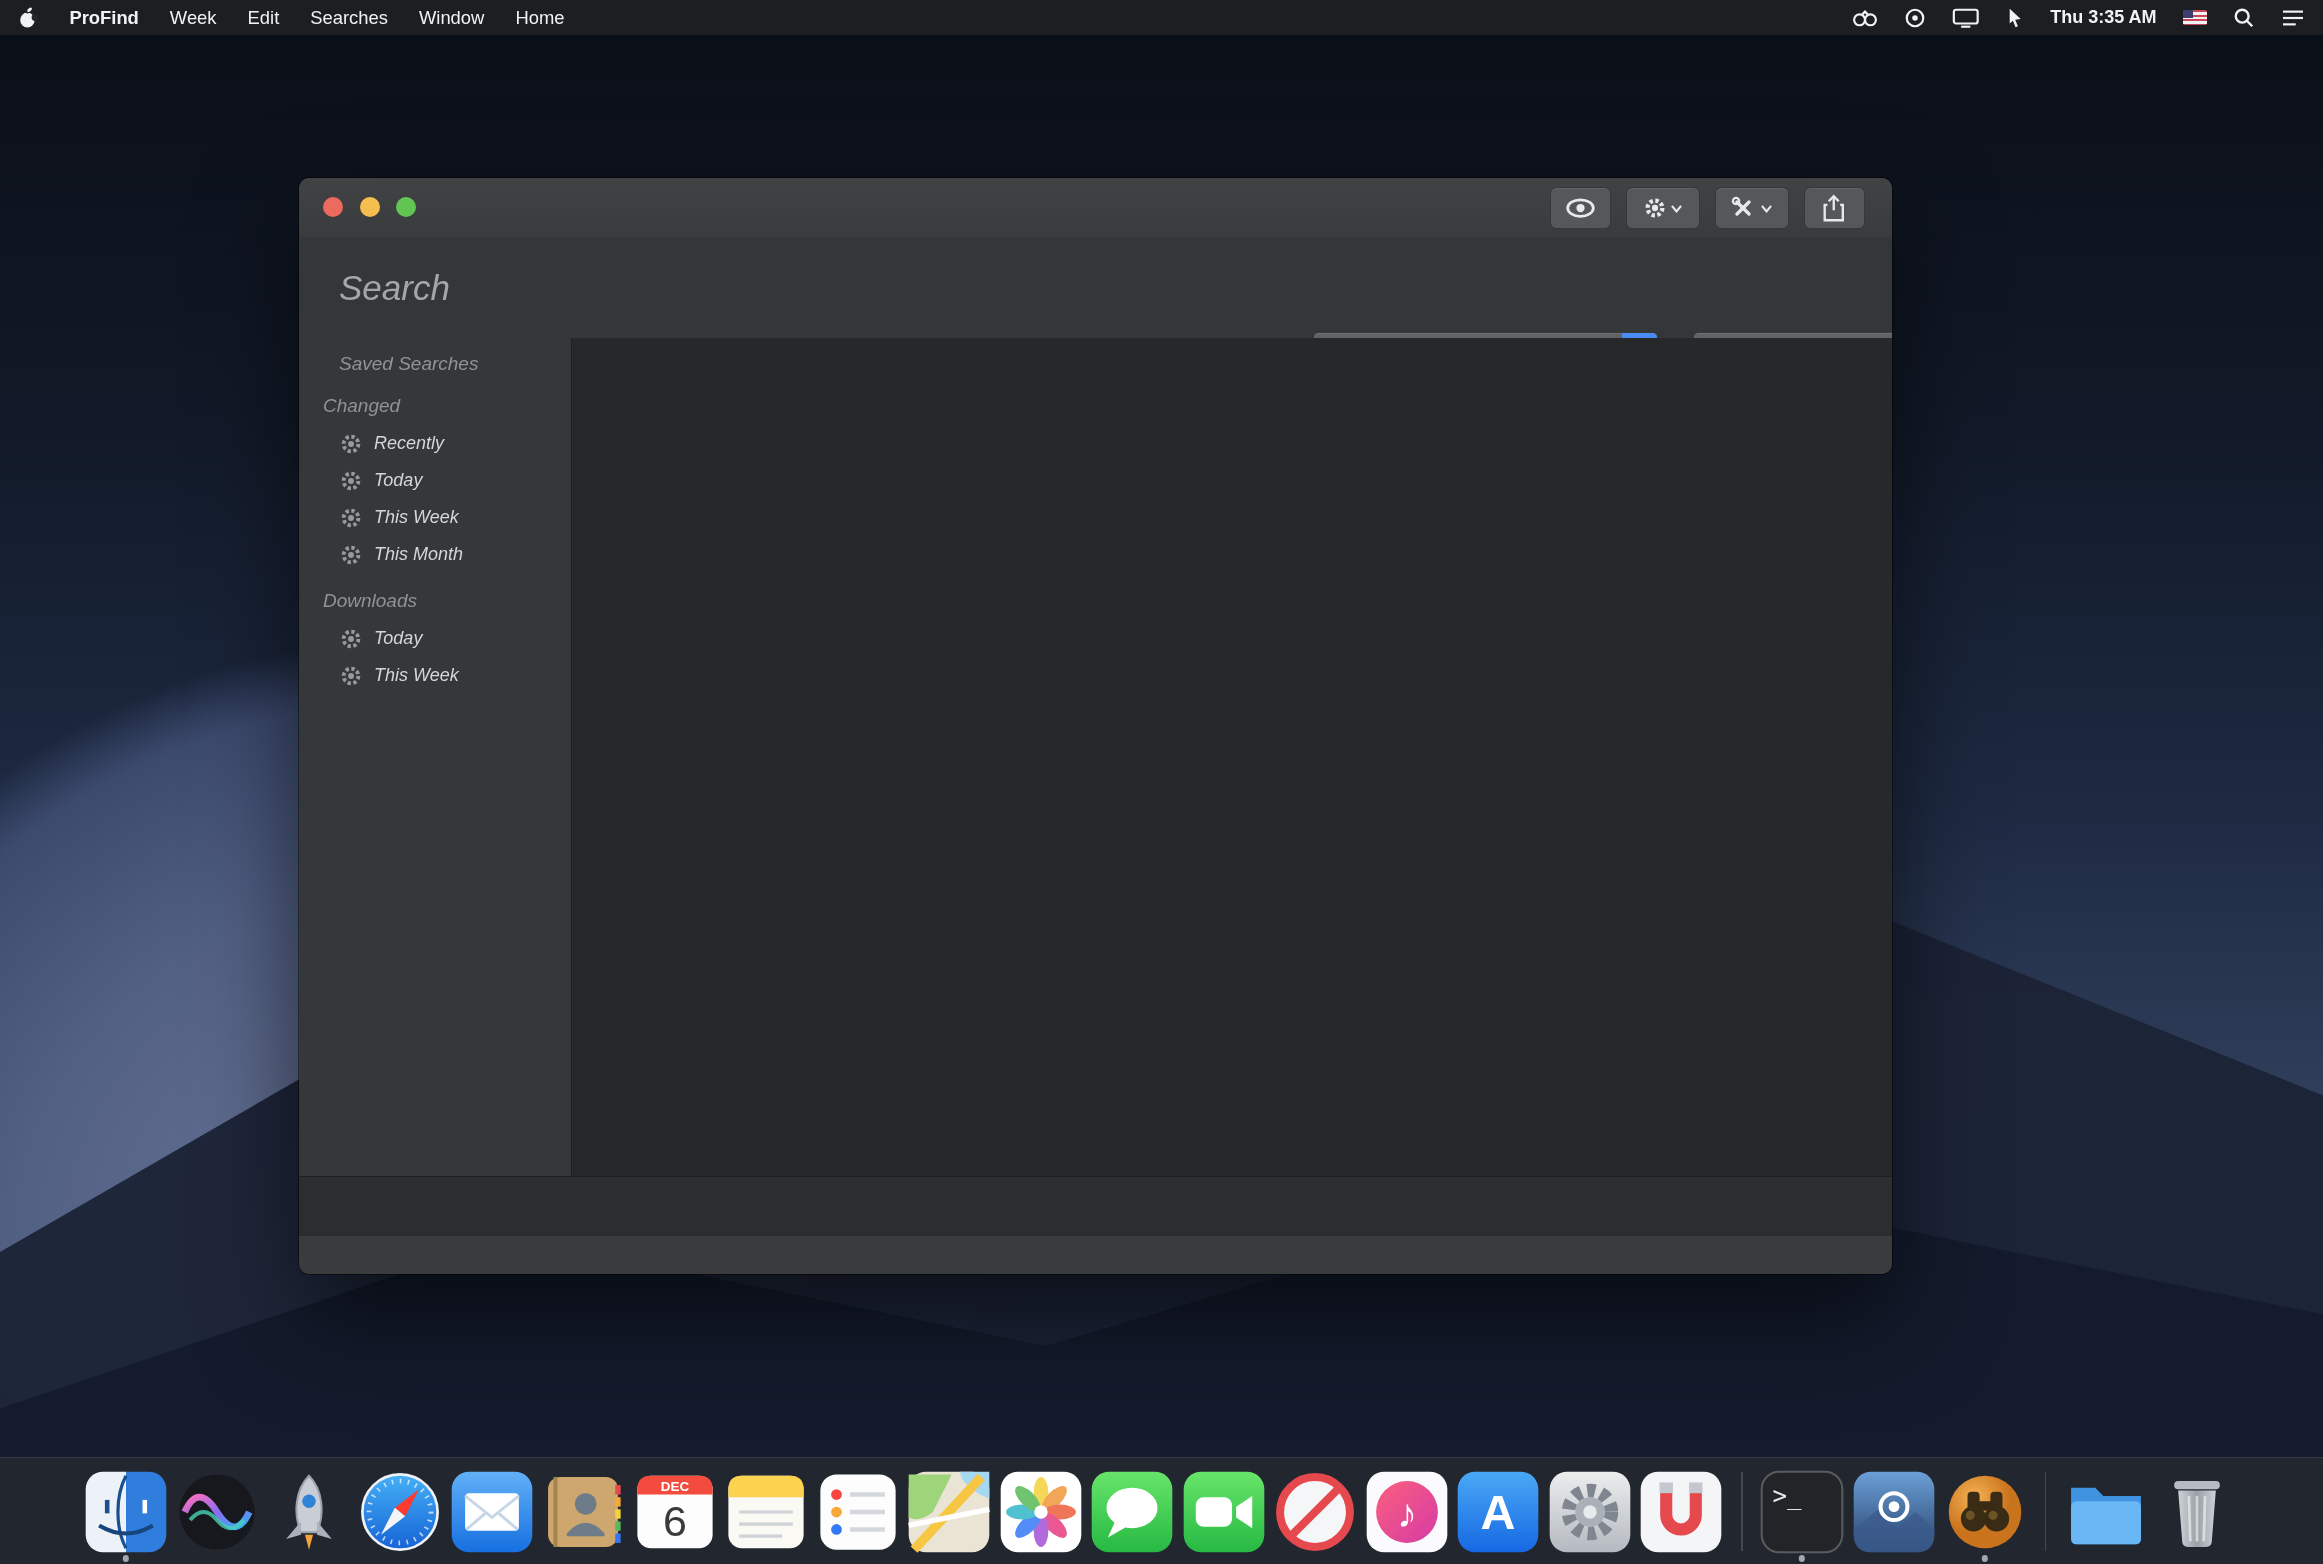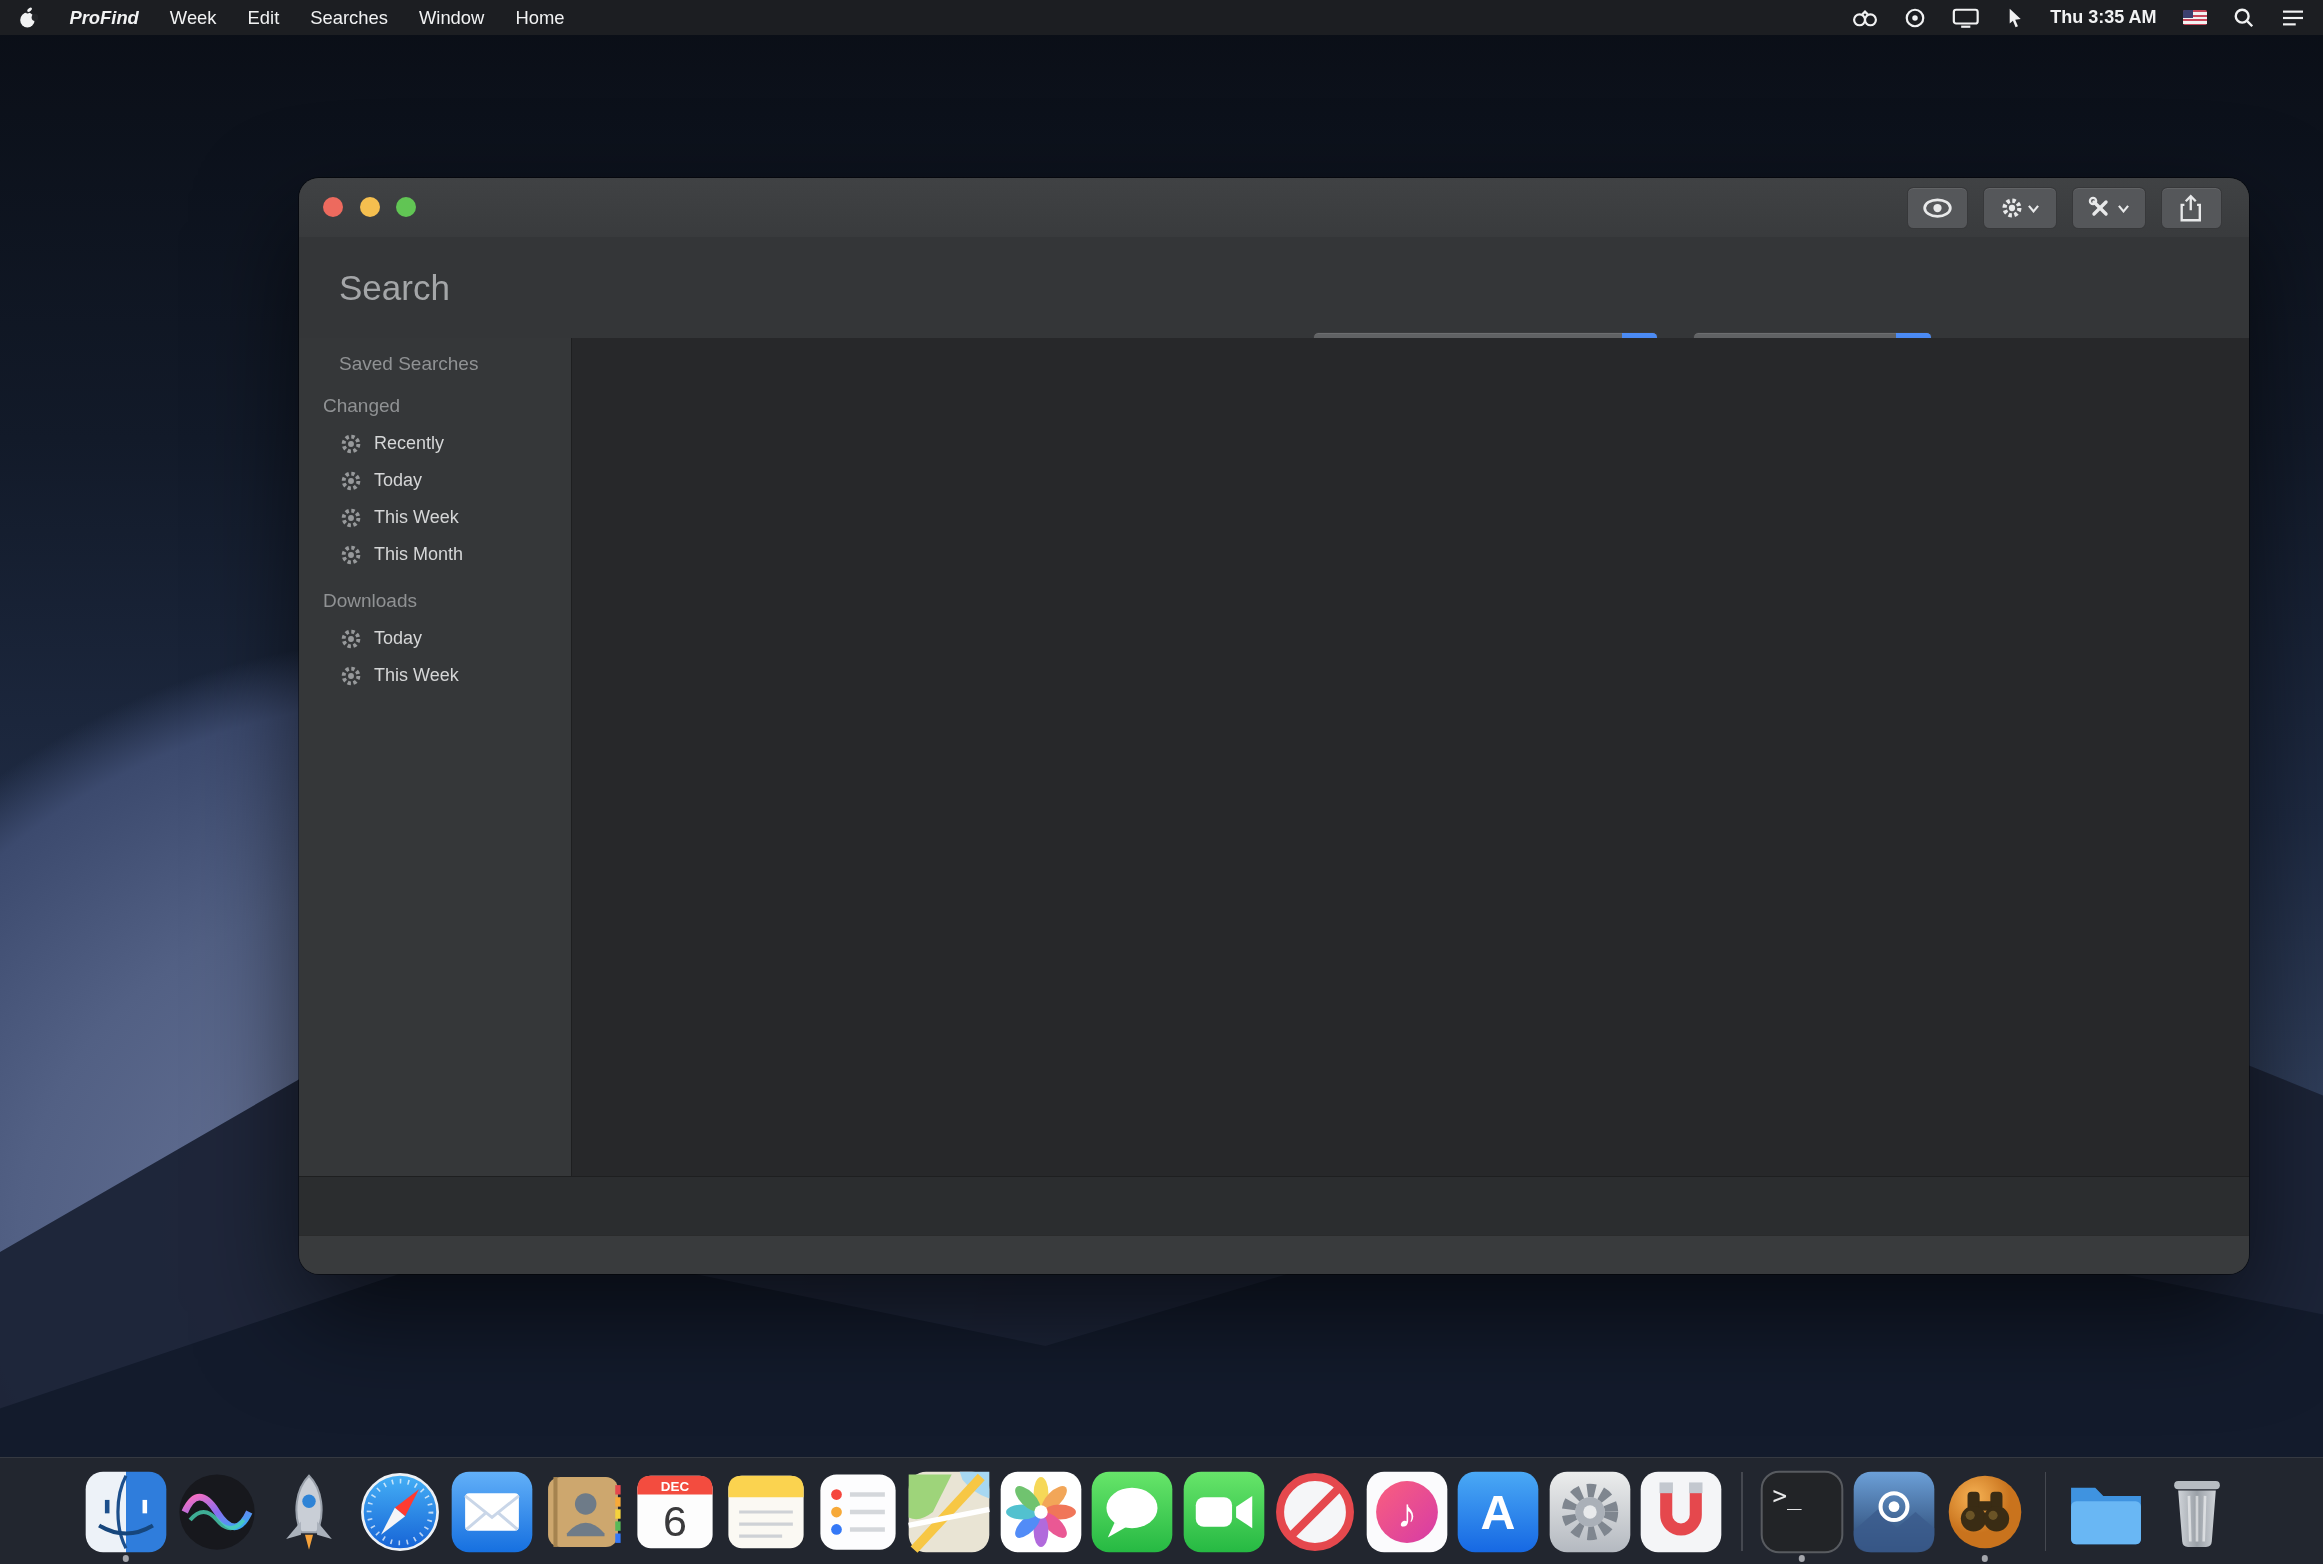--- a/index.html
+++ b/index.html
@@ -16,31 +16,31 @@
   .mtn2{position:absolute;inset:0;background:#131b2c;
     clip-path:polygon(0 90%,22% 79%,45% 86%,70% 75%,100% 84%,100% 100%,0 100%);}
   .dune{position:absolute;left:-22%;top:28%;width:78%;height:100%;
     background:radial-gradient(closest-side,#6a7699 0%,#526084 42%,#3c4a6e 66%,rgba(40,50,80,0) 74%);
     transform:rotate(-14deg);}
   
   .menubar{position:absolute;left:0;top:0;right:0;height:35px;
     background:rgba(30,32,36,.9);display:flex;align-items:center;
     padding:0 18.4px;color:#f1f2f3;font-size:18.4px;z-index:50;}
   .mb-left{display:flex;align-items:center;gap:31px;}
-  .mb-app{font-weight:700;font-style:italic;}
+  .mb-app{font-weight:700;}
   .mb-right{margin-left:auto;display:flex;align-items:center;gap:26px;}
   .mb-clock{font-size:18px;font-weight:bold;}
   .mb-icn{display:flex;align-items:center;}
   .flag{width:24px;height:15.6px;position:relative;border-radius:1.8px;overflow:hidden;
     background:repeating-linear-gradient(180deg,#c8465a 0 2.3px,#f2f2f2 2.3px 4.6px);}
   .flag .canton{position:absolute;left:0;top:0;width:10px;height:8.3px;background:#3c3f6e;}
   
-  .win{position:absolute;left:299px;top:178px;width:1950px;height:1096px;
-    background:#2a2c2e;border-radius:20px;overflow:hidden;
-    box-shadow:0 41px 101px rgba(0,0,0,.6),0 0 0 0.9px rgba(0,0,0,.45);}
+  .win{position:absolute;left:299px;top:178px;width:1593px;height:1096px;
+    background:#2a2c2e;border-radius:10px;overflow:hidden;
+    box-shadow:0 41px 101px rgba(0,0,0,.6),0 0 0 0.9px rgba(0,0,0,.45);font-style:italic;}
   .titlebar{position:absolute;left:0;top:0;right:0;height:59px;
     background:linear-gradient(#404244,#393b3d);border-bottom:0.9px solid rgba(0,0,0,.3);}
   .lights{position:absolute;left:24px;top:19px;display:flex;gap:16.5px;}
   .light{width:20px;height:20px;border-radius:50%;}
   .light.r{background:#ed6a5e;}
   .light.y{background:#f5bf4f;}
   .light.g{background:#61c554;}
   .tb-btns{position:absolute;right:27.5px;top:9.2px;display:flex;gap:14.7px;align-items:center;}
   .tb-btn{height:40px;background:#55575a;border:0.9px solid rgba(0,0,0,.35);
     border-radius:6.4px;display:flex;align-items:center;justify-content:center;gap:3.7px;

